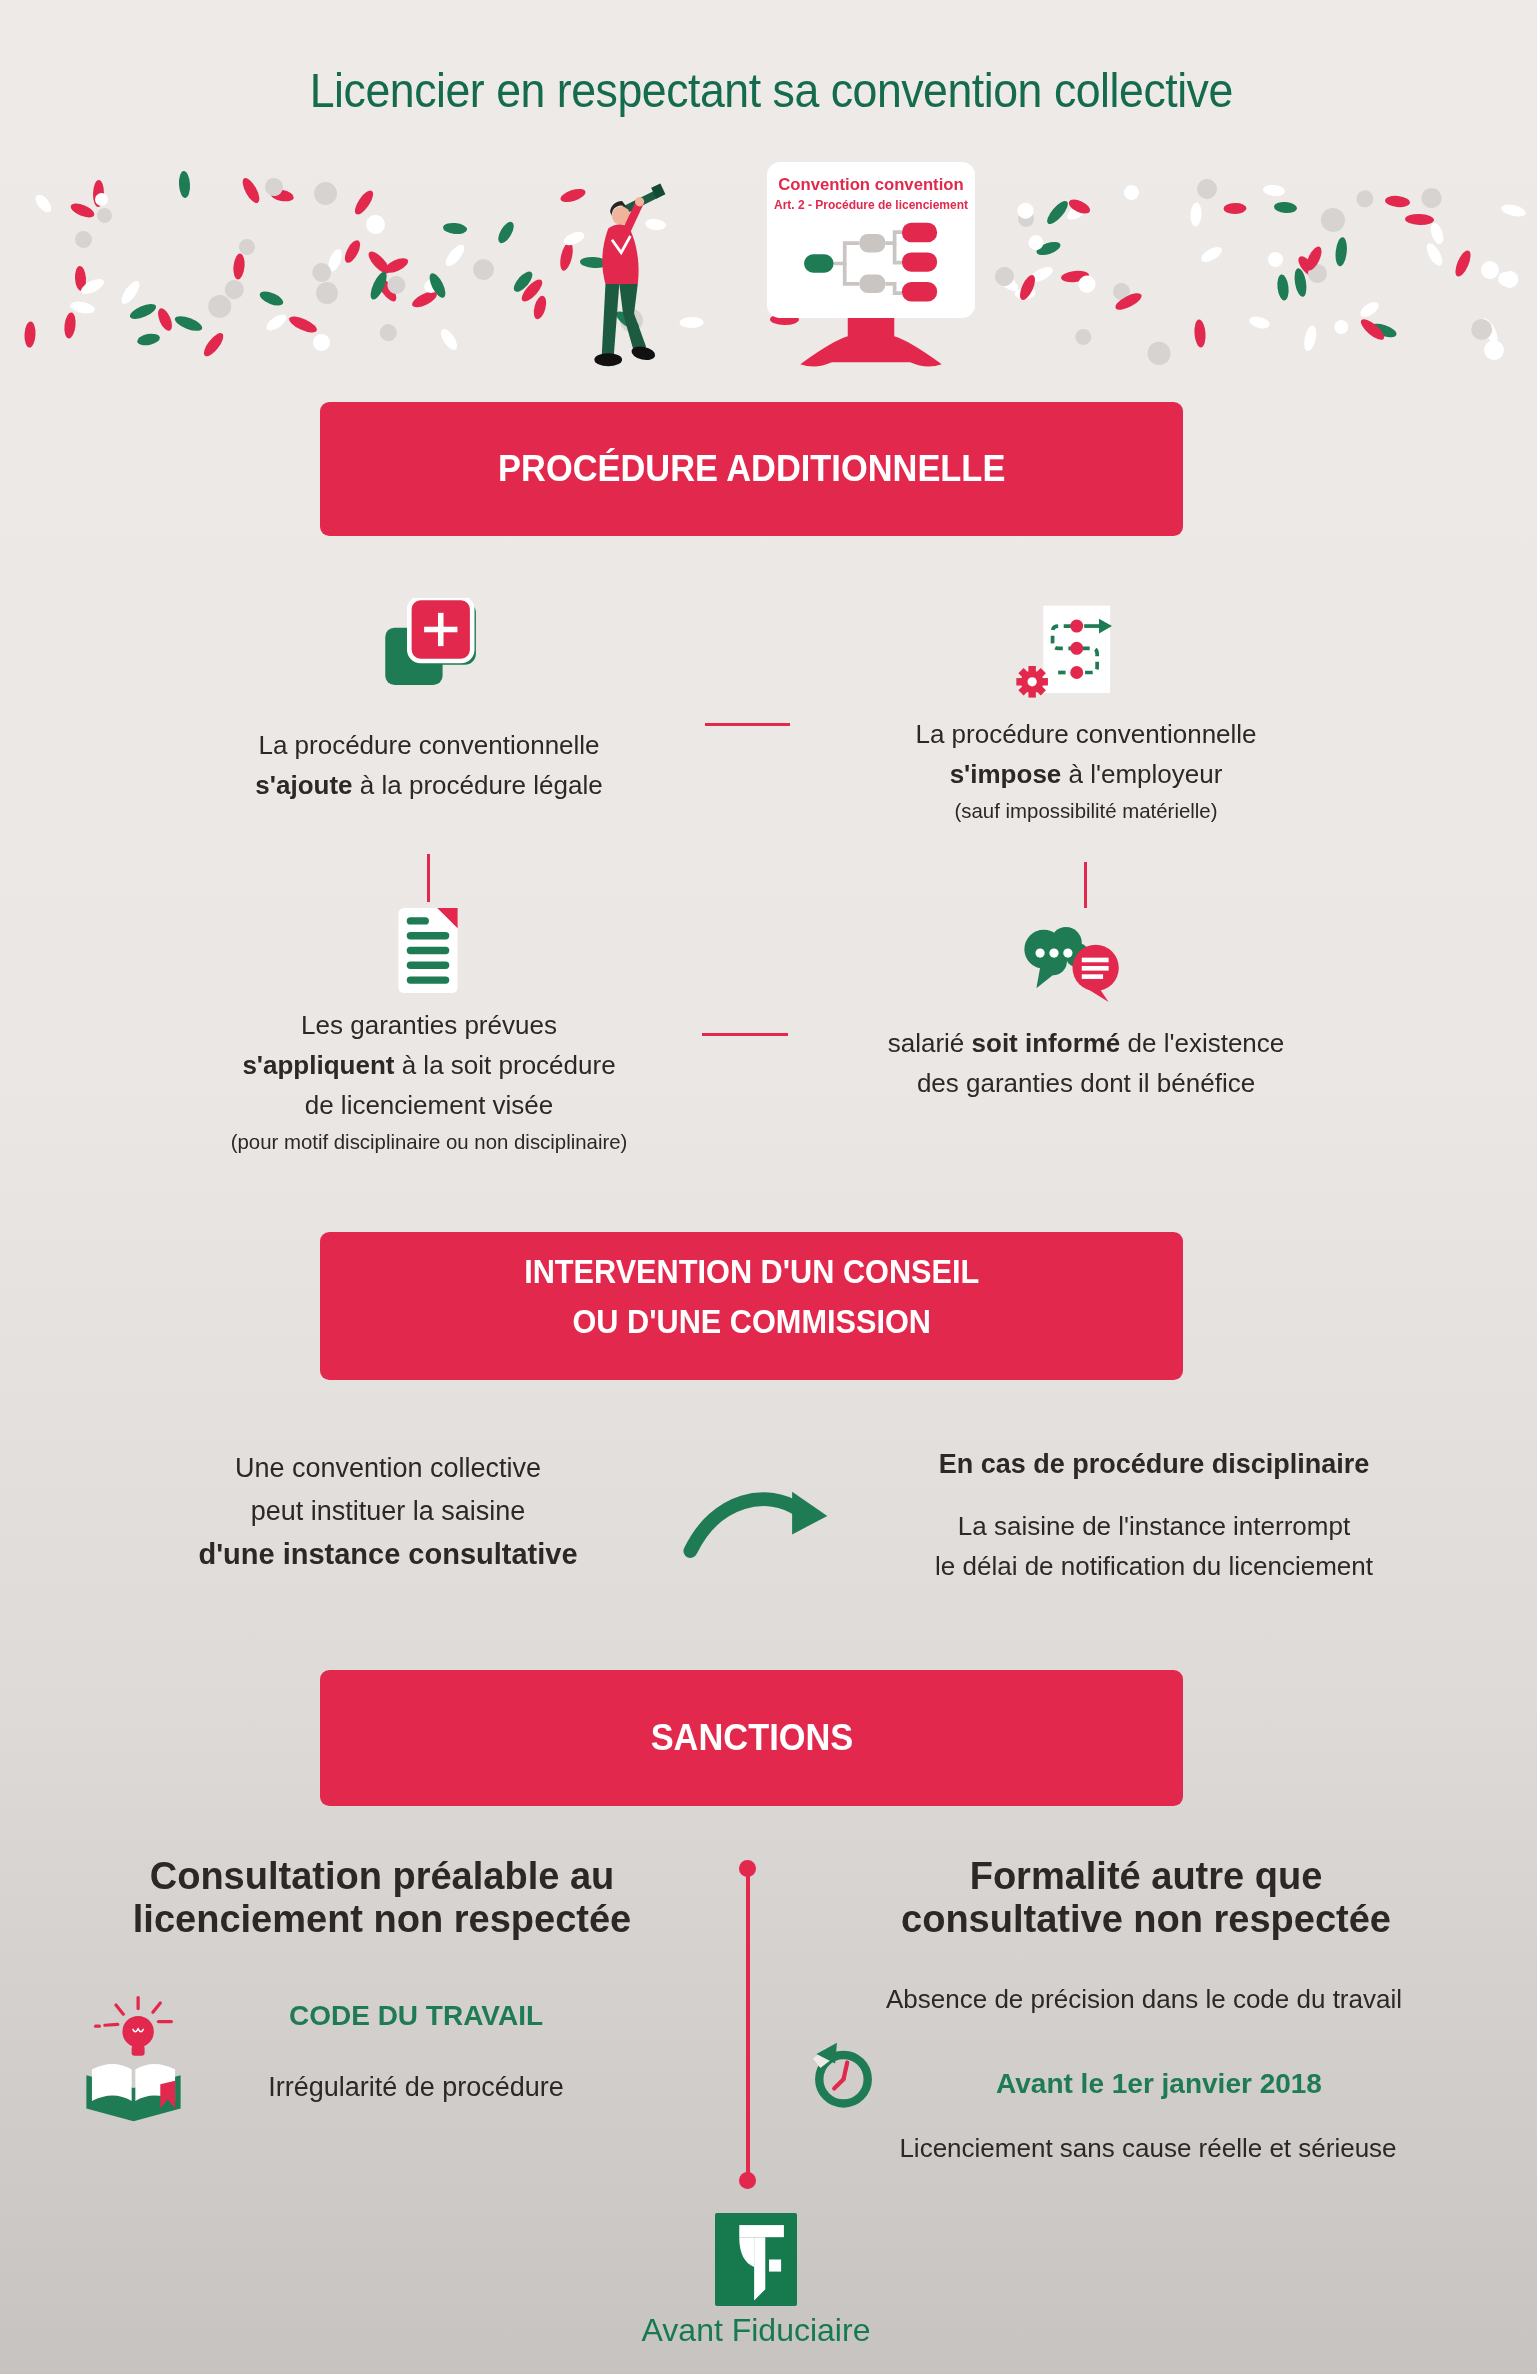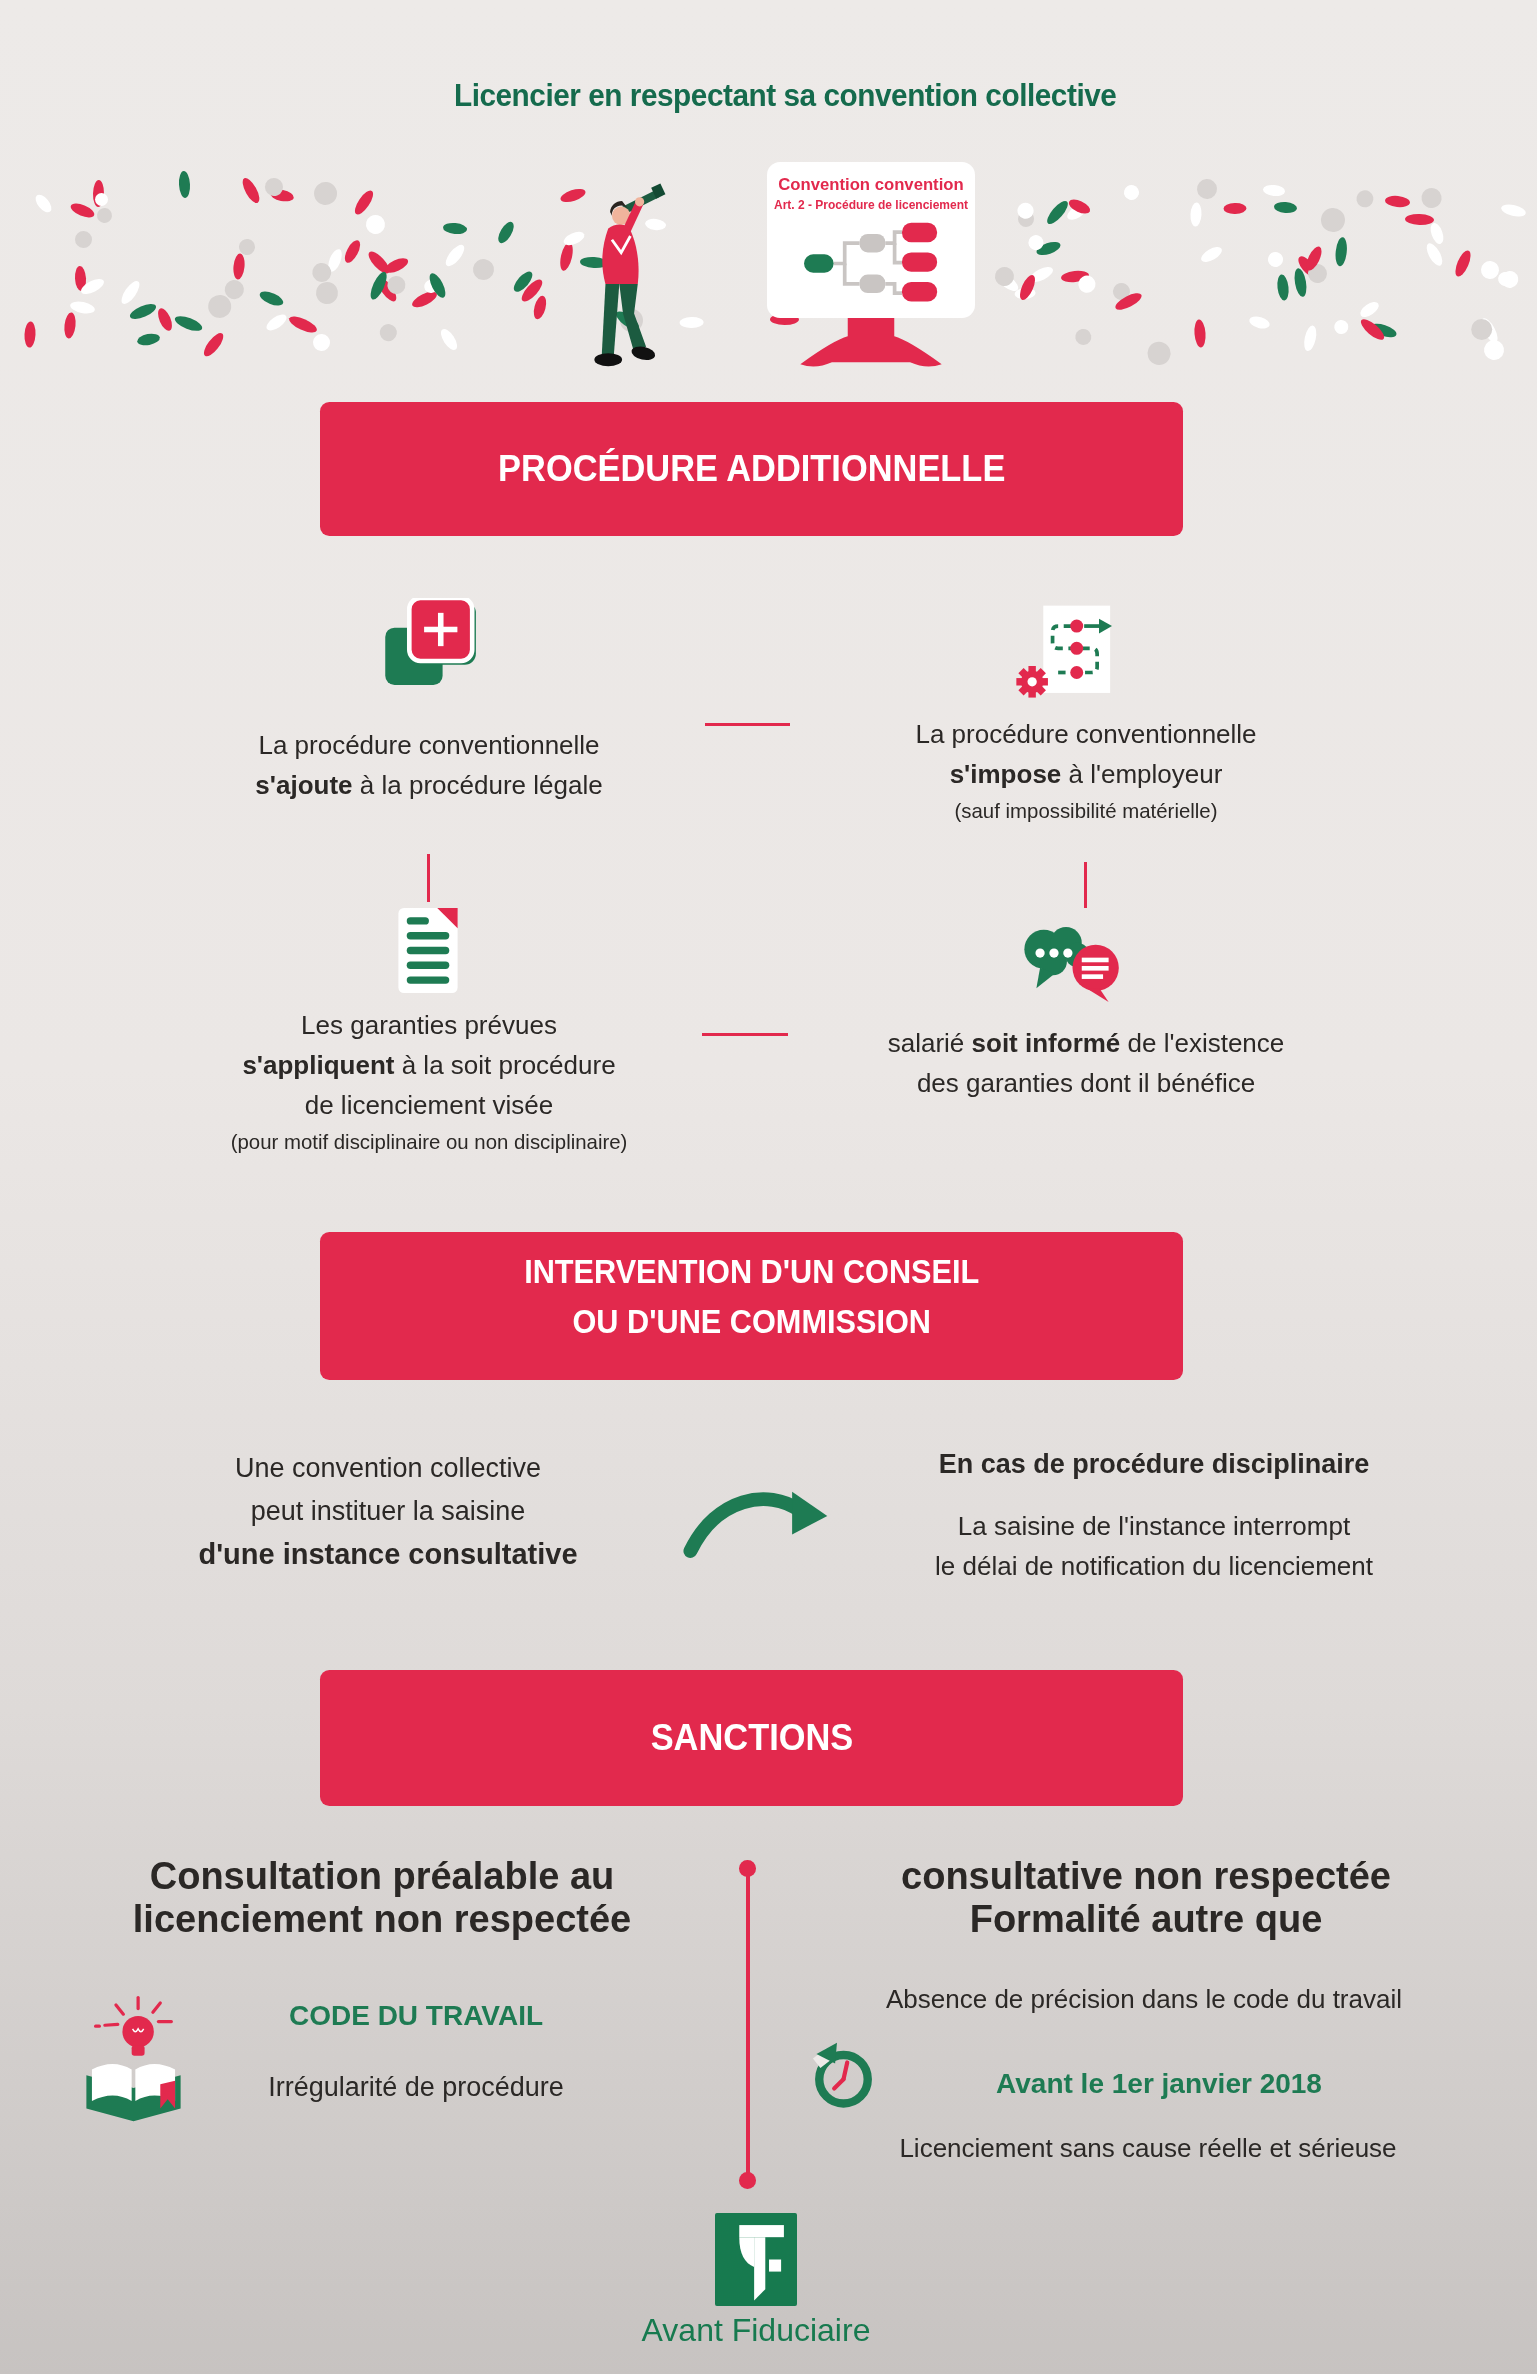--- a/index.html
+++ b/index.html
@@ -1,21 +1,21 @@
 <!DOCTYPE html>
 <html style="font-size:15px"><head>
 <meta charset="utf-8">
 <style>
   html,body{margin:0;padding:0;}
   body{font-family:"Liberation Sans","DejaVu Sans",sans-serif;}
   #page{position:relative;width:1538px;height:2375px;overflow:hidden;
         background:linear-gradient(180deg,#EDEAE8 0%,#EBE7E5 45%,#DEDAD8 72%,#C7C3C1 100%);}
   .abs{position:absolute;}
   .ctr{transform:translateX(-50%);text-align:center;}
-  h1{margin:16px;font-weight:bold;color:#156B4D;font-size:32px;letter-spacing:-0.5px;}
+  h1{margin:2px;font-weight:normal;color:#156B4D;font-size:48px;letter-spacing:-0.5px;}
   .condensed{display:inline-block;transform:scaleX(0.93);transform-origin:center;}
   .banner{background:#E2294D;border-radius:9.3px;color:#fff;font-weight:bold;
           text-align:center;width:863px;left:320px;}
   .b1{top:402px;height:134px;line-height:134px;font-size:37px;}
   .b2{top:1232px;height:148px;font-size:33px;padding-top:15px;box-sizing:border-box;line-height:50px;}
   .b3{top:1670px;height:136px;line-height:136px;font-size:37px;}
   .txt{color:#2B2826;font-size:26px;line-height:40px;text-align:center;white-space:nowrap;}
   .txt .note{font-size:20.4px;line-height:35px;}
   .big{font-size:27px;}
   .boldline{font-weight:bold;font-size:29px;}
@@ -345,22 +345,22 @@
     <path d="M8,92 L59,106 L110,92 L110,128 L59,142 L8,128 Z" fill="#1E7B53"></path>
     <path d="M14,86 Q37,74 57,86 L57,120 Q37,108 14,120 Z" fill="#ffffff"></path>
     <path d="M61,86 Q81,74 104,86 L104,120 Q81,108 61,120 Z" fill="#ffffff"></path>
     <polygon points="88,102 104,98 104,128 96,118 88,128" fill="#E2294D"></polygon>
   </svg>
 
   <div class="abs ctr greenlabel" style="left:416px;top:2000px;">CODE DU TRAVAIL</div>
   <div class="abs ctr txt big" style="left:416px;top:2067px;">Irrégularité de procédure</div>
 
   <div class="abs ctr heading2" style="left:1146px;top:1855px;">
+    <div>Formalité autre que</div>
     <div>consultative non respectée</div>
-    <div>Formalité autre que</div>
   </div>
 
   <div class="abs ctr txt" style="left:1144px;top:1979px;">Absence de précision dans le code du travail</div>
 
   <svg class="abs" style="left:809px;top:2041px;" width="69" height="69" viewBox="0 0 74 74">
     <circle cx="37" cy="41" r="26" stroke="#1E7B53" stroke-width="9" fill="none"></circle>
     <rect x="6" y="12" width="18" height="13" fill="#EDEAE8" transform="rotate(-38 15 18)"></rect>
     <polygon points="8,14 30,2 28,24" fill="#1E7B53"></polygon>
     <g stroke="#E2294D" stroke-width="4.5" stroke-linecap="round" fill="none">
       <path d="M37,41 L41,23"></path>

